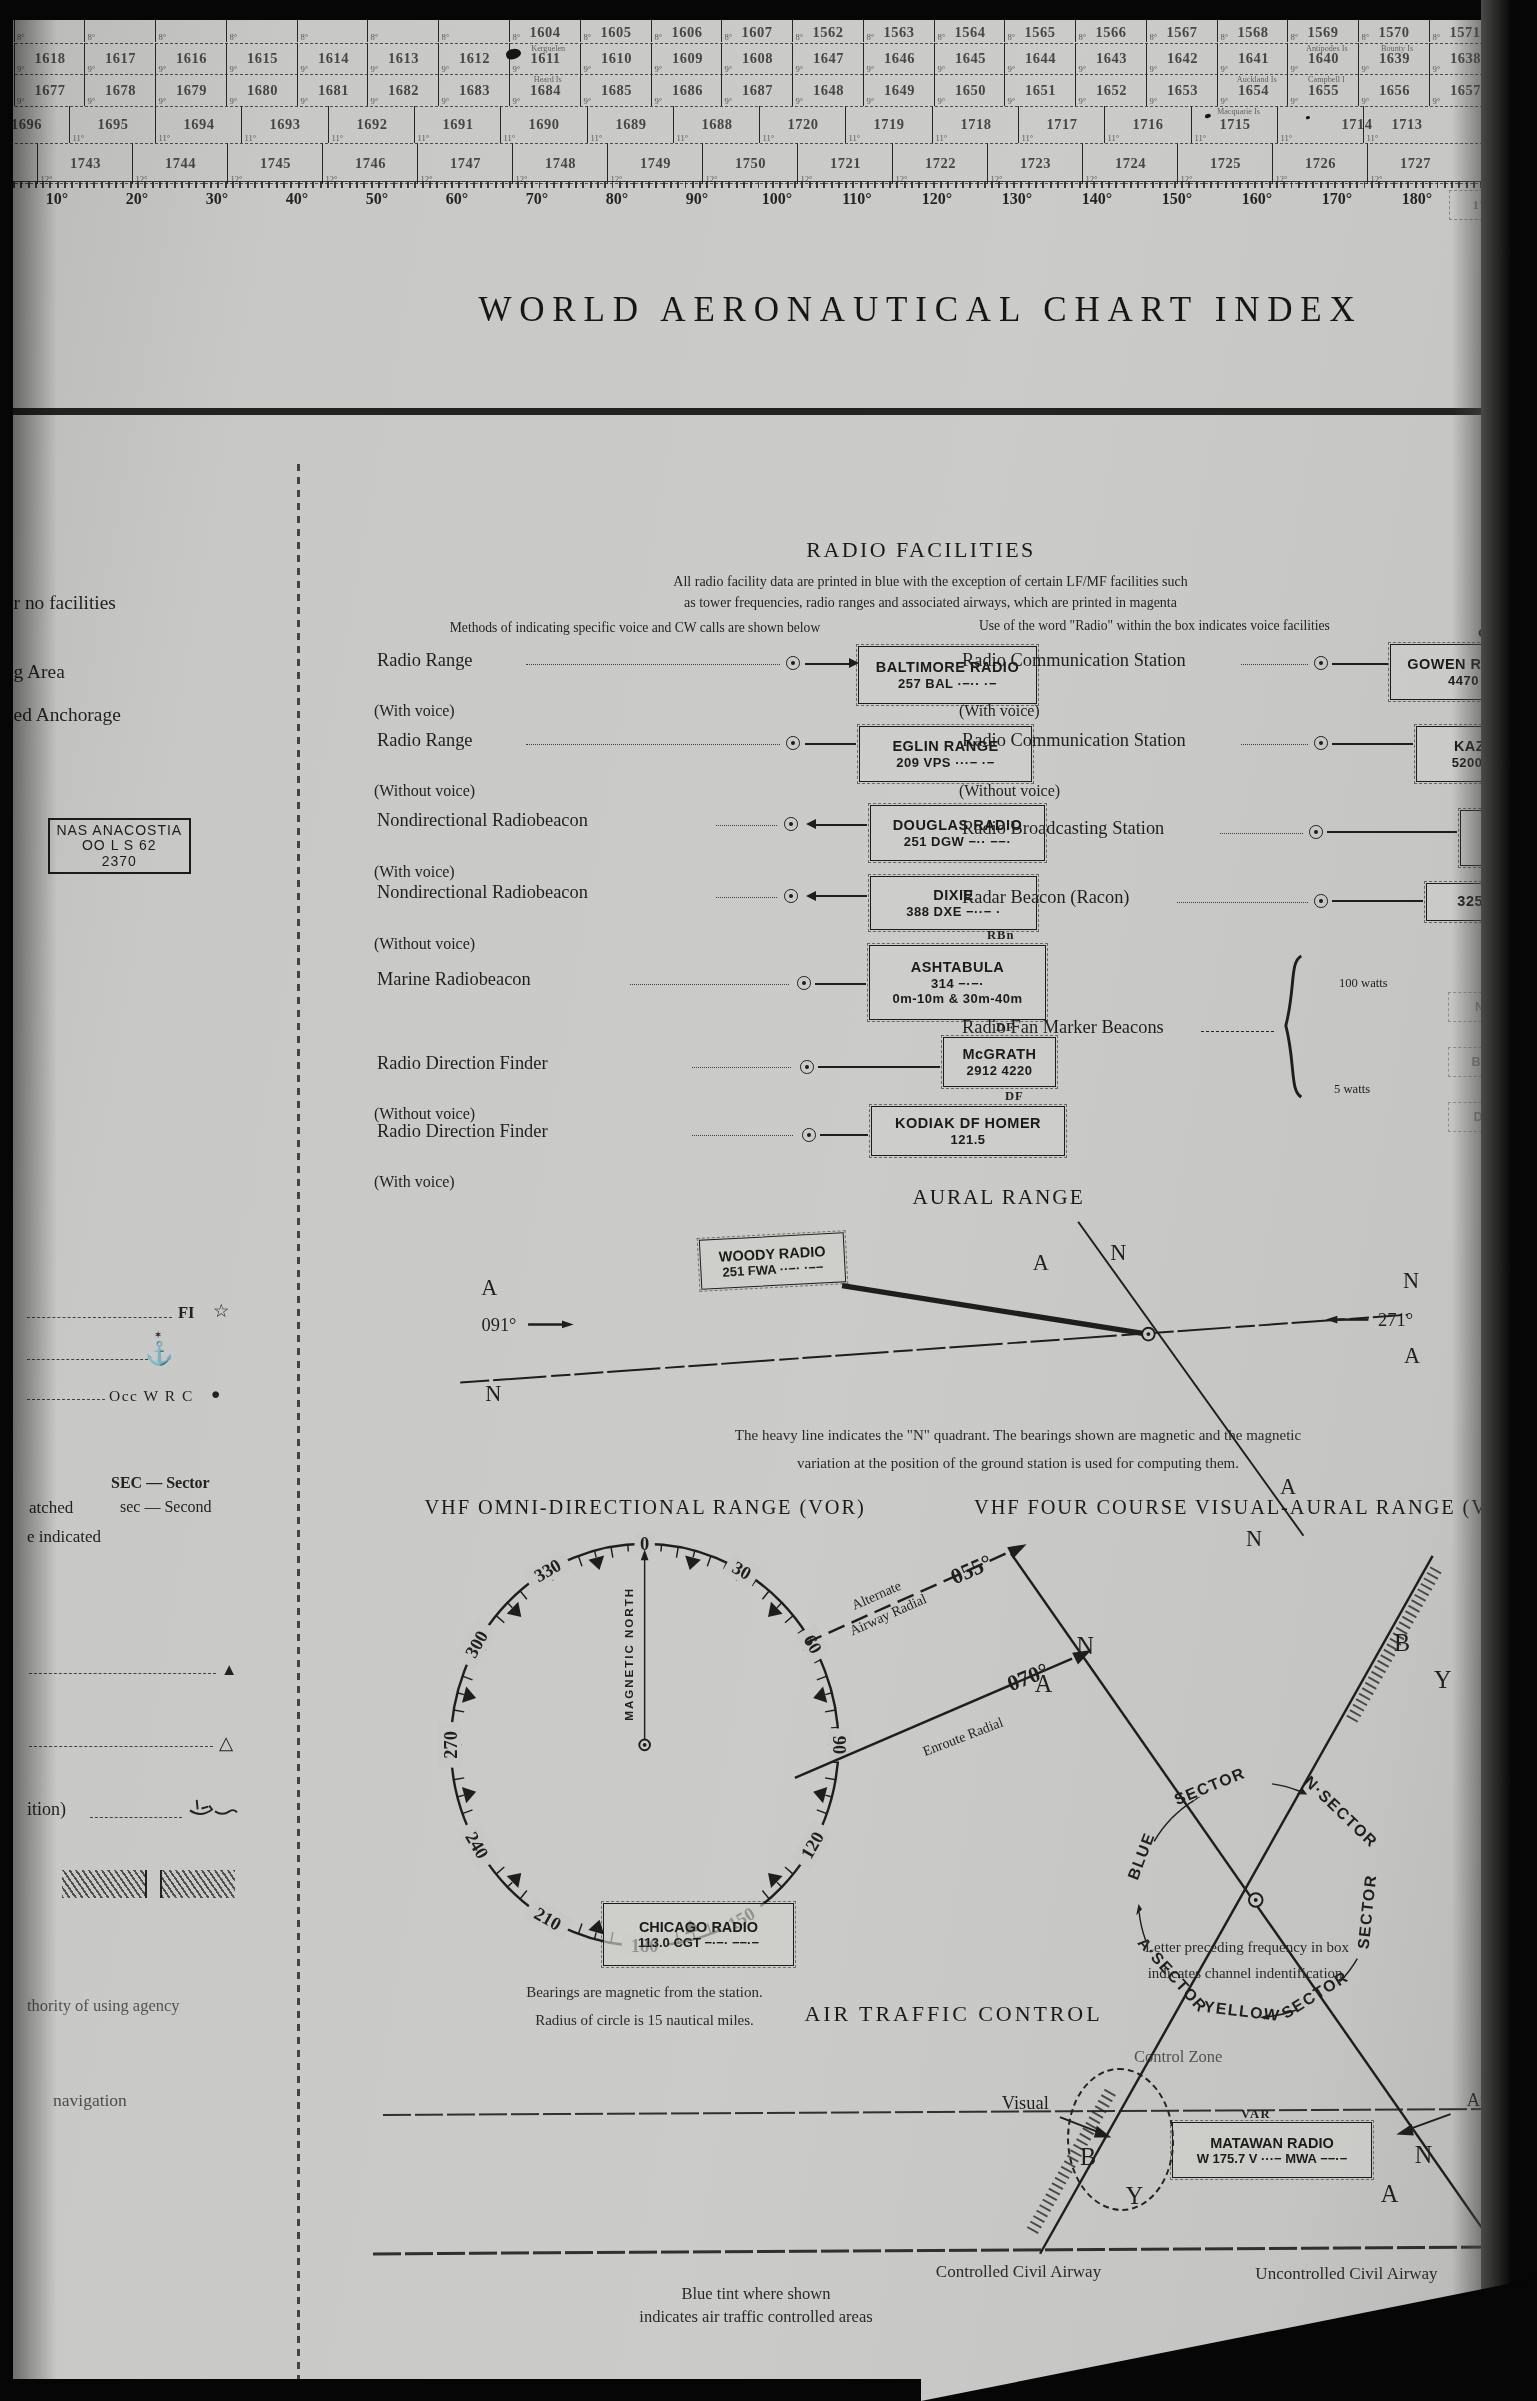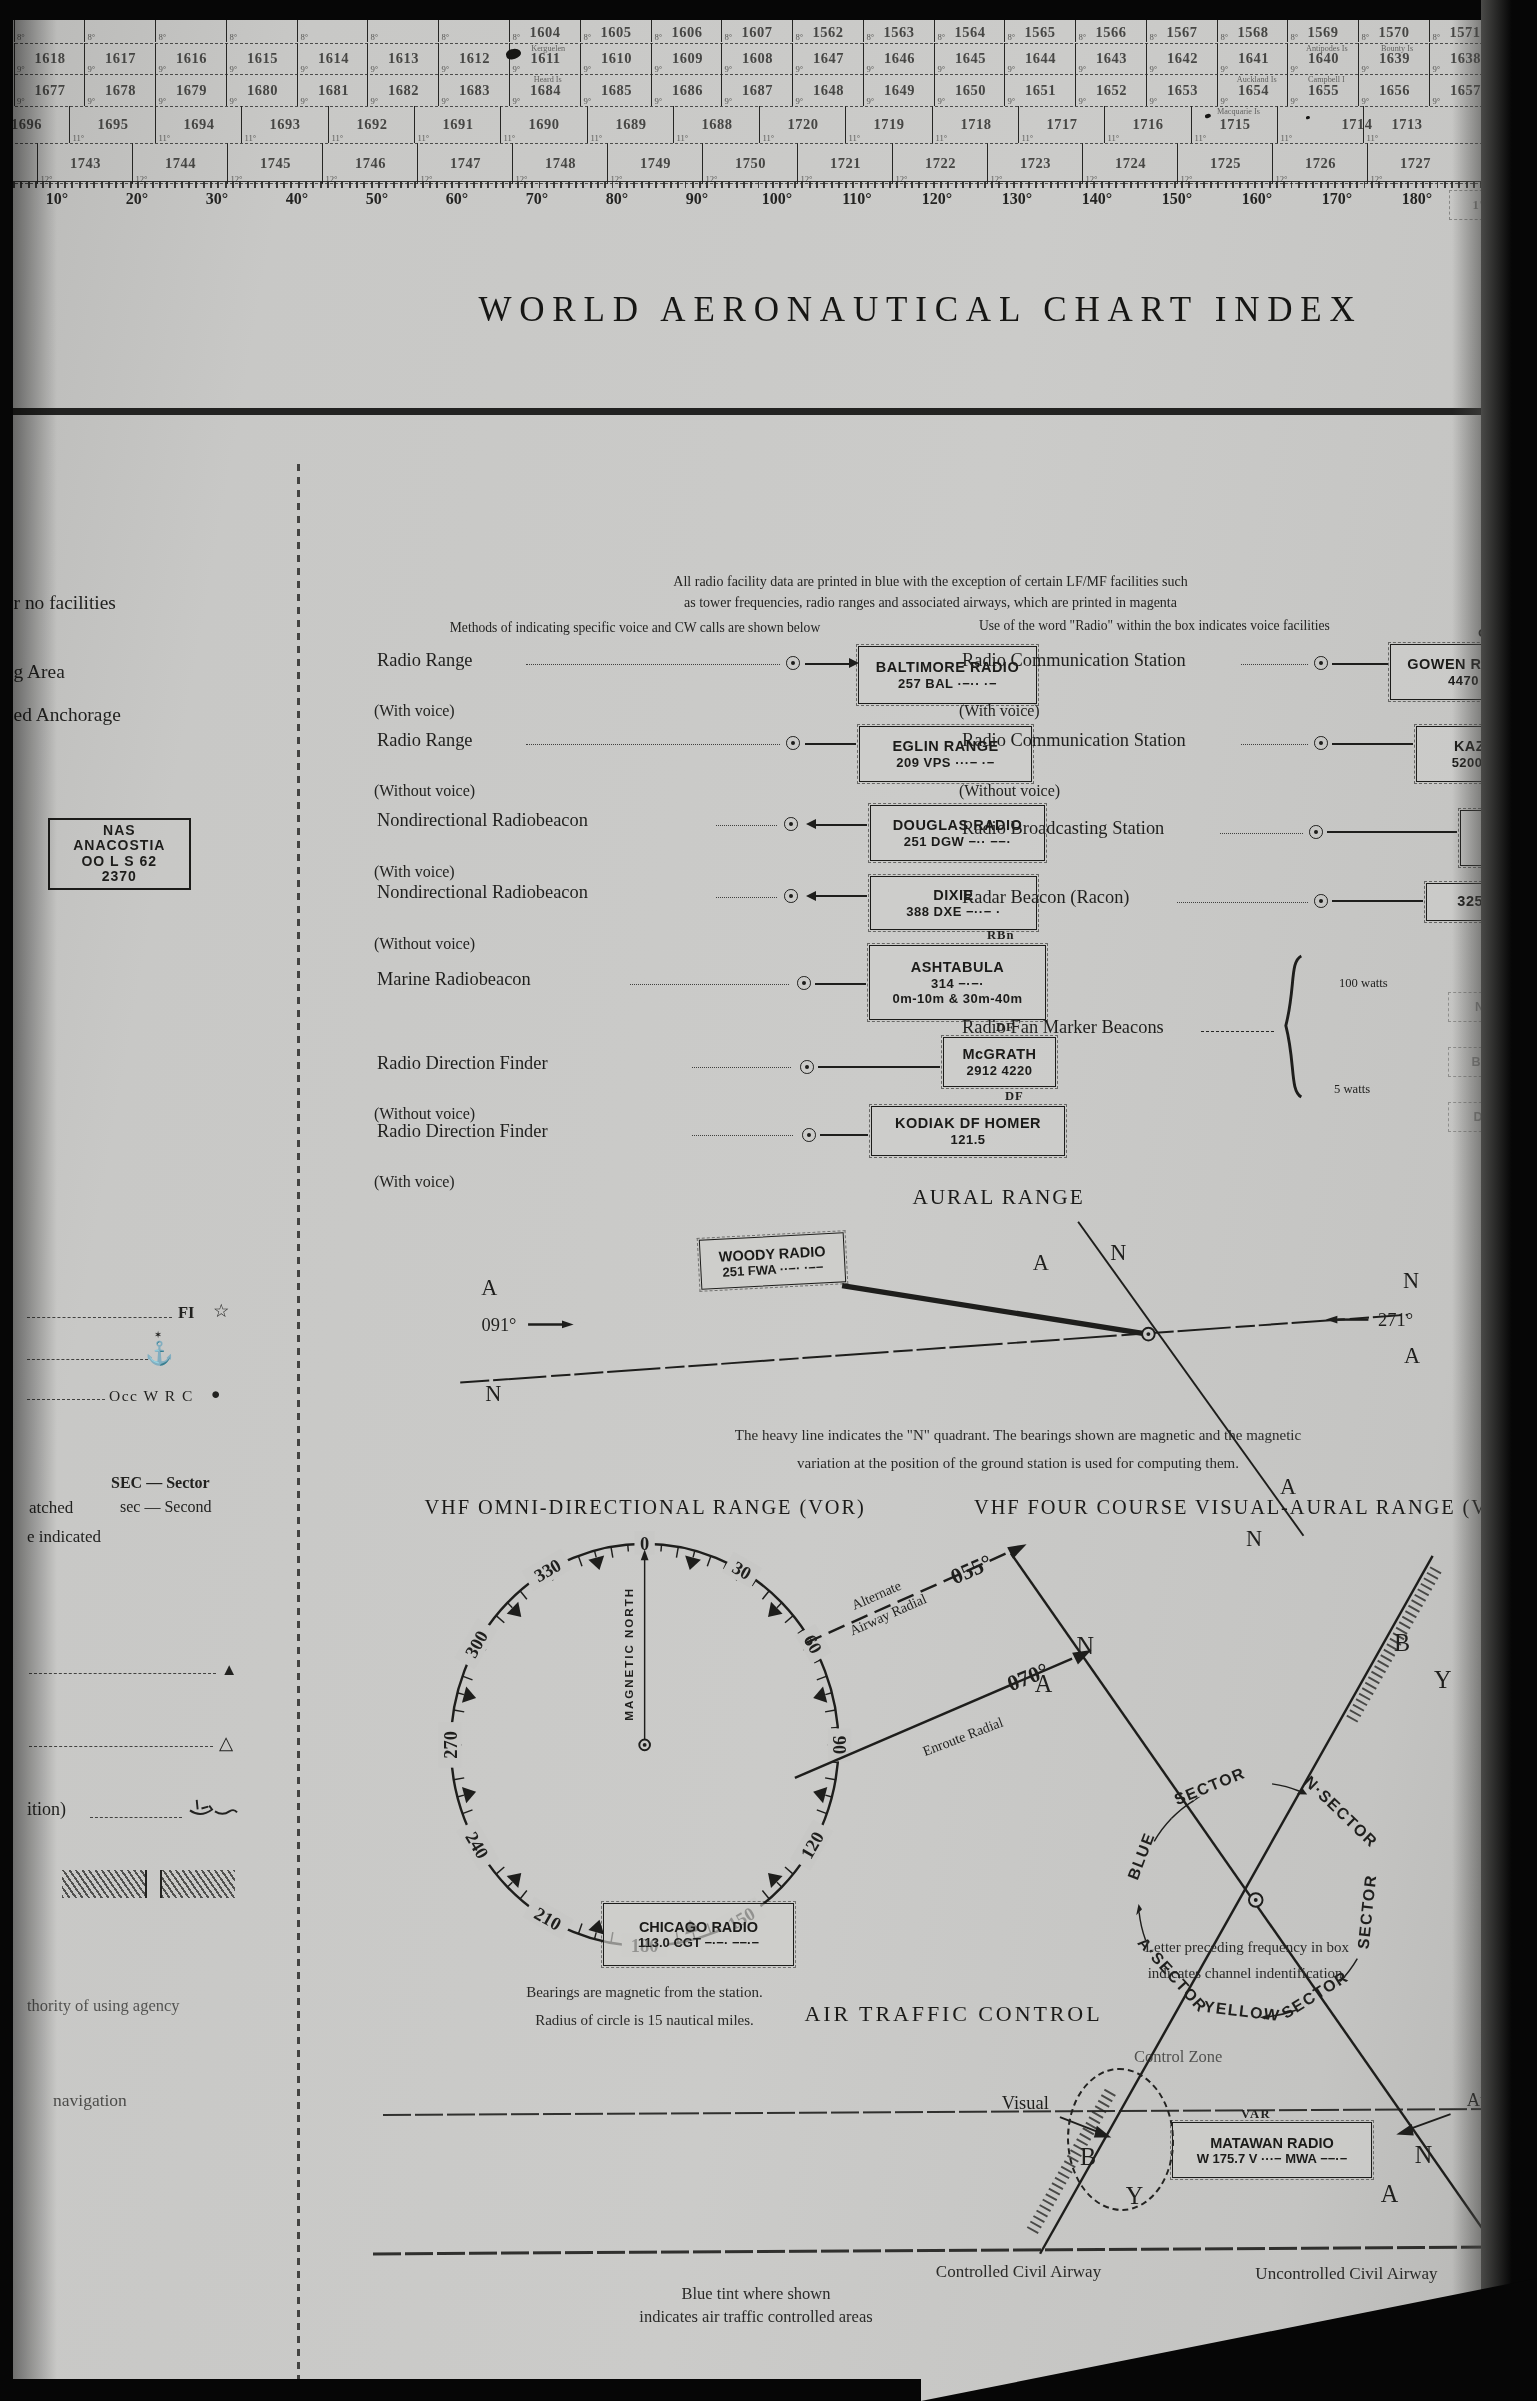--- a/index.html
+++ b/index.html
@@ -26,21 +26,21 @@
          background:repeating-linear-gradient(90deg,#2a2a28 0 1.9px,rgba(0,0,0,0) 1.9px 7.3px);opacity:.9;}
   .blob{position:absolute;background:#161614;border-radius:45% 55% 50% 40%;transform:rotate(-14deg);}
   
   .heavyrule{position:absolute;left:0;top:408px;width:1538px;height:7.3px;background:#161614;opacity:.93;}
   .divider{position:absolute;left:297px;top:464px;width:2.9px;height:1937px;
            background:repeating-linear-gradient(180deg,#2c2c2a 0 7.3px,rgba(0,0,0,0) 7.3px 13px);opacity:.85;}
   
   .mtxt{position:absolute;font-family:"Liberation Serif",serif;color:#222220;white-space:nowrap;}
   .mdash{position:absolute;border-top:1.9px dashed #2b2b29;opacity:.85;}
   .stamp{position:absolute;border:2.4px solid #1b1b19;padding:2.9px 4.8px;text-align:center;
-         font-family:"Liberation Sans",sans-serif;font-weight:bold;color:#1d1d1b;}
+         font-family:"Liberation Sans",sans-serif;font-weight:normal;color:#1d1d1b;}
   .stamp div{font-size:14px;line-height:15.5px;letter-spacing:1px;}
   .hsym{position:absolute;background:repeating-linear-gradient(55deg,rgba(30,30,28,.7) 0 1.9px,rgba(0,0,0,0) 1.9px 5.3px);}
   .hsym.br{border-right:2.4px solid #232321;}
   .hsym.bl{border-left:2.4px solid #232321;}
   
   .h1{position:absolute;font-size:26px;letter-spacing:3.4px;color:#1b1b19;}
   .h2{position:absolute;font-size:22px;letter-spacing:2.4px;color:#1b1b19;}
   .note{position:absolute;font-size:14px;color:#242422;}
   .flabel{position:absolute;font-size:18.4px;color:#1f1f1d;white-space:nowrap;}
   .fsub{position:absolute;font-size:16px;color:#232321;white-space:nowrap;}
@@ -539,20 +539,21 @@
   <div class="mdash" style="left:90px;top:1817px;width:92px;"></div>
   <svg style="left:187px;top:1796px;" width="53" height="24" viewBox="0 0 110 50">
     <path d="M6,30 Q28,46 52,28 L46,20 M22,28 L20,8 M30,26 L44,22" stroke="#232321" stroke-width="4" fill="none"></path>
     <path d="M58,32 q16,10 30,0 q10,-6 16,2" stroke="#232321" stroke-width="4" fill="none"></path>
   </svg>
   <div class="hsym br" style="left:62px;top:1870px;width:83px;height:28px;"></div>
   <div class="hsym bl" style="left:160px;top:1870px;width:73px;height:28px;"></div>
   <div class="mtxt" style="left:27px;top:1996px;font-size:16.5px;opacity:.7;">thority of using agency</div>
   <div class="mtxt" style="left:53px;top:2090px;font-size:17.5px;opacity:.75;">navigation</div>
 
+  <div class="h2 ser ctr" style="left:533px;top:537px;width:776px;">RADIO FACILITIES</div>
   <div class="note ser ctr" style="left:446px;top:595px;width:969px;">as tower frequencies, radio ranges and associated airways, which are printed in magenta</div>
   <div class="note ser ctr" style="left:446px;top:574px;width:969px;">All radio facility data are printed in blue with the exception of certain LF/MF facilities such</div>
   <div class="note ser ctr" style="left:373px;top:620px;width:524px;font-size:13.6px;">Methods of indicating specific voice and CW calls are shown below</div>
   <div class="note ser" style="left:979px;top:618px;width:582px;font-size:13.6px;">Use of the word "Radio" within the box indicates voice facilities</div>
 
   <div id="fac" class="abs" style="left:0;top:0;">
       <div class="flabel ser" style="left: 377px; top: 650px;">Radio Range</div>
       <div class="fsub ser" style="left: 374px; top: 702px;">(With voice)</div>
       <div class="leader" style="left: 526px; top: 664px; width: 254px;"></div>
       <div class="tsym" style="left: 786px; top: 656px;"></div>

